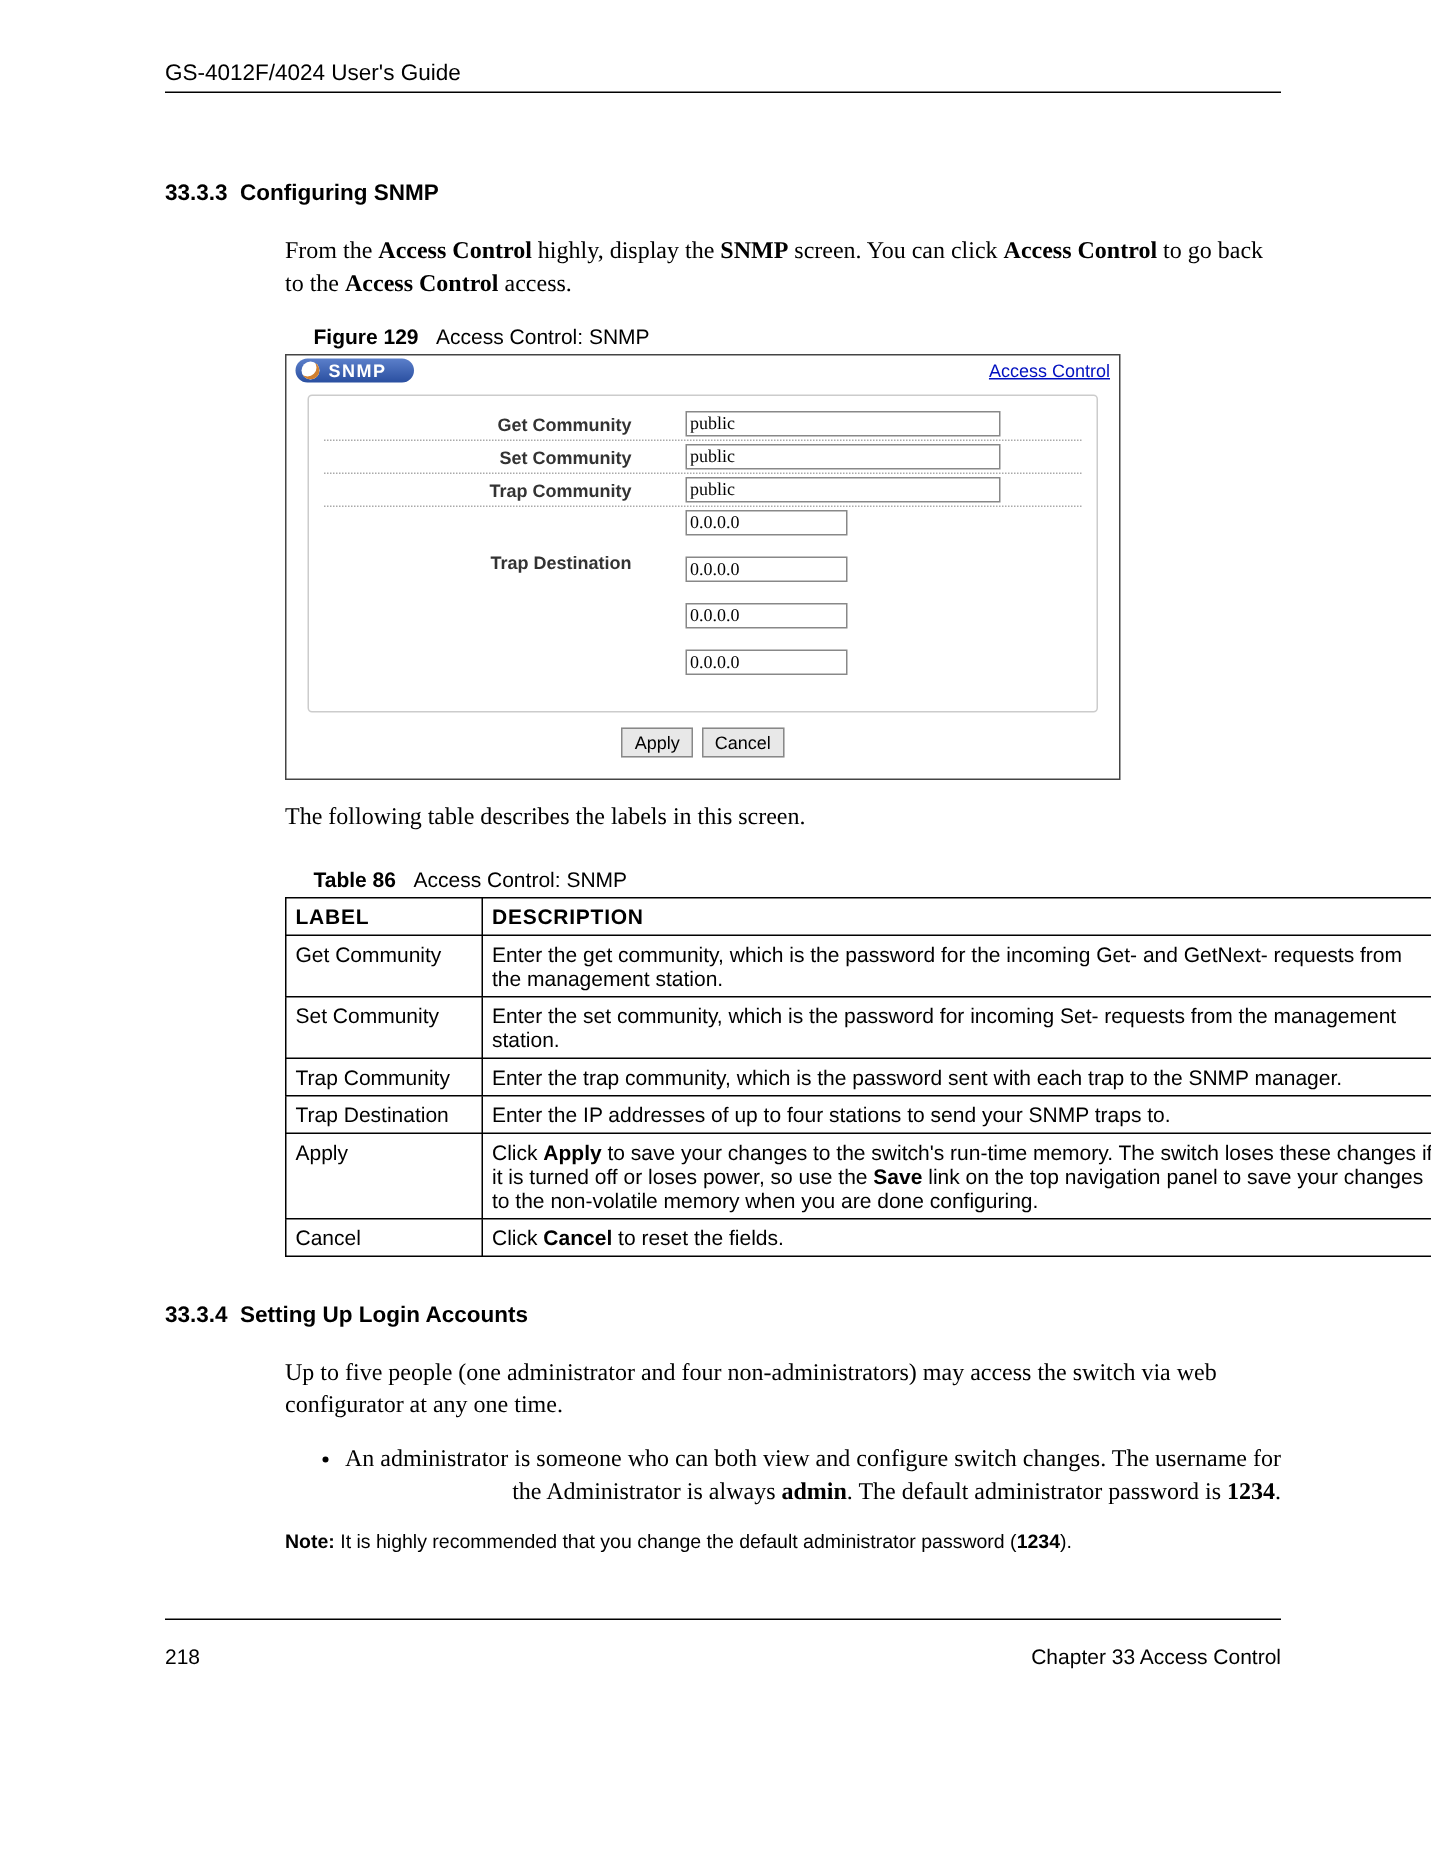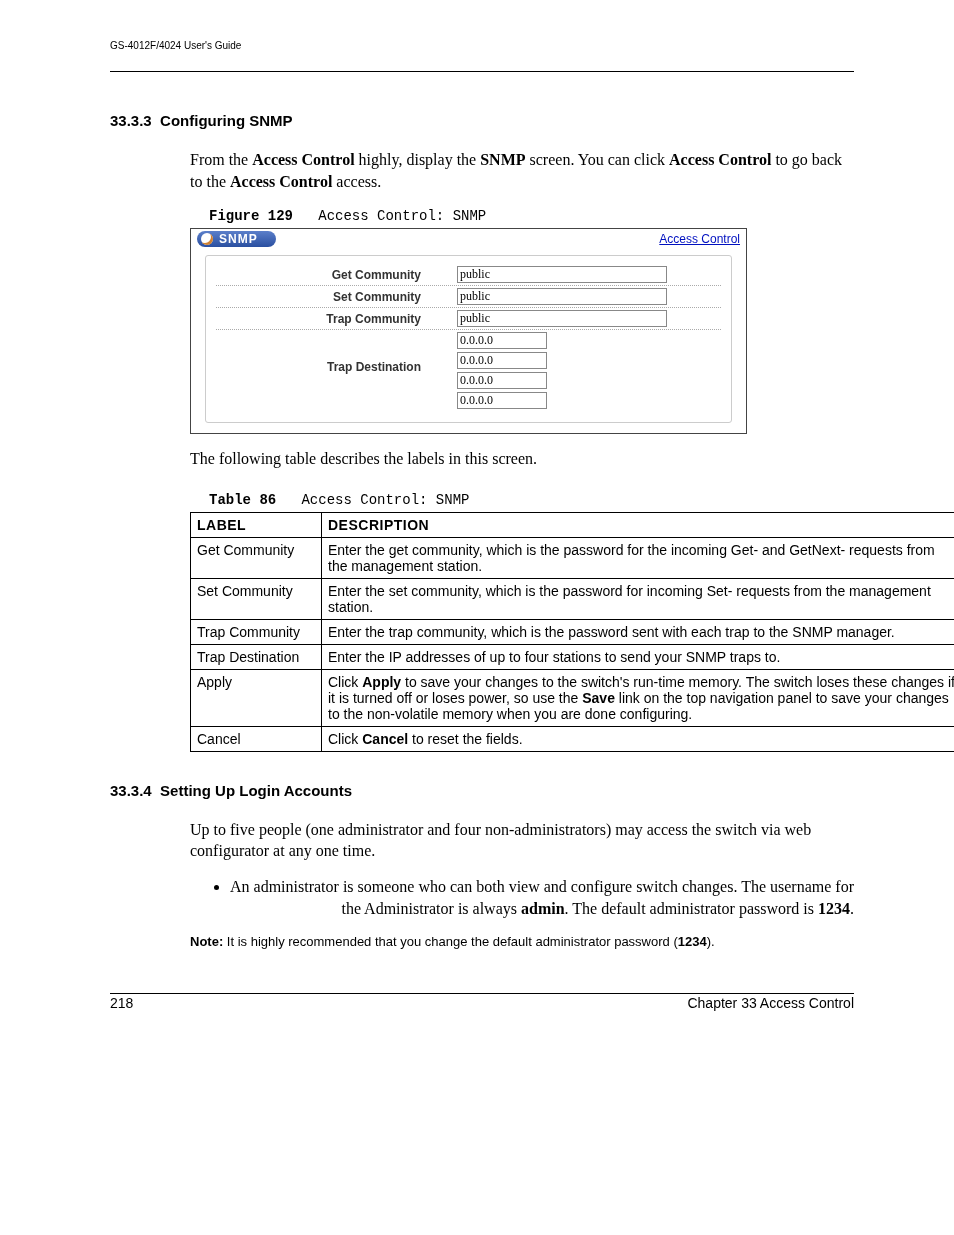--- a/index.html
+++ b/index.html
@@ -7,37 +7,37 @@
     font-size: 16px;
     color: #000;
     background: #fff;
     margin: 0;
     padding: 40px 100px 60px 110px;
     width: 954px;
     box-sizing: border-box;
   }
   .header-bar {
     font-family: Arial, Helvetica, sans-serif;
-    font-size: 10px;
+    font-size: 15px;
     border-bottom: 1.5px solid #000;
-    padding-bottom: 20px;
-    margin-bottom: 40px;
+    padding-bottom: 4px;
+    margin-bottom: 58px;
   }
   h2.section-heading {
     font-family: Arial, Helvetica, sans-serif;
     font-weight: bold;
     font-size: 15px;
     margin: 0 0 20px 0;
   }
   .body-text {
     margin: 0 0 14px 80px;
     line-height: 1.35;
   }
   .figure-caption {
-    font-family: Liberation Mono, monospace;
+    font-family: Liberation Sans, sans-serif;
     font-size: 14px;
     margin: 16px 0 4px 80px;
     padding-left: 19px;
   }
   .figure-caption b { font-weight: bold; }
   
   .snmp-shot {
     margin-left: 80px;
     border: 1px solid #444;
     width: 555px;
@@ -103,21 +103,21 @@
   }
   .snmp-inputcell input {
     font-family: Liberation Serif, serif;
     font-size: 12px;
     border: 1px solid #888;
     padding: 0 2px;
     height: 17px;
     box-sizing: border-box;
   }
   .snmp-inputcell .wide { width: 210px; }
-  .snmp-inputcell .narrow { width: 90px; display:block; margin-bottom:3px;}
+  .snmp-inputcell .narrow { width: 108px; display:block; margin-bottom:14px;}
   .snmp-trapdest { align-items: flex-start; }
   .snmp-trapdest .snmp-label { padding-top: 28px; }
   .snmp-buttons {
     text-align: center;
     padding: 10px 0 4px 0;
   }
   .snmp-buttons button {
     font-family: Arial, Helvetica, sans-serif;
     font-size: 12px;
     background: #e8e8e8;
@@ -158,21 +158,21 @@
     padding-left: 44px;
     text-indent: -44px;
     line-height: 1.35;
   }
   .footer {
     display: flex;
     justify-content: space-between;
     font-family: Arial, Helvetica, sans-serif;
     font-size: 14px;
     border-top: 1.5px solid #000;
-    padding-top: 1px;
+    padding-top: 16px;
     margin-top: 42px;
   }
 </style>
 </head>
 <body>
 
 <div class="header-bar">
   <span>GS-4012F/4024 User's Guide</span>
 </div>
 
@@ -210,20 +210,24 @@
       <div class="snmp-row snmp-trapdest">
         <div class="snmp-label">Trap Destination</div>
         <div class="snmp-inputcell">
           <input class="narrow" value="0.0.0.0" style="">
           <input class="narrow" value="0.0.0.0" style="">
           <input class="narrow" value="0.0.0.0" style="">
           <input class="narrow" value="0.0.0.0" style="">
         </div>
       </div>
     </div>
+    <div class="snmp-buttons">
+      <button>Apply</button>
+      <button>Cancel</button>
+    </div>
   </div>
 </div>
 
 <p class="body-text" style="margin-top:14px;">The following table describes the labels in this screen.</p>
 
 <div class="figure-caption" style="margin-top:22px;">
   <b>Table 86</b>&nbsp;&nbsp;&nbsp;<span>Access Control: SNMP</span>
 </div>
 
 <table class="desc-table">

